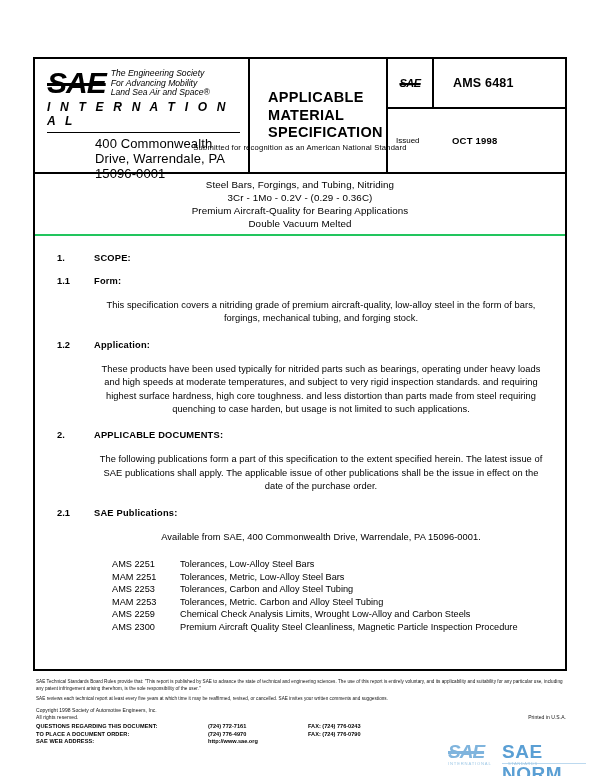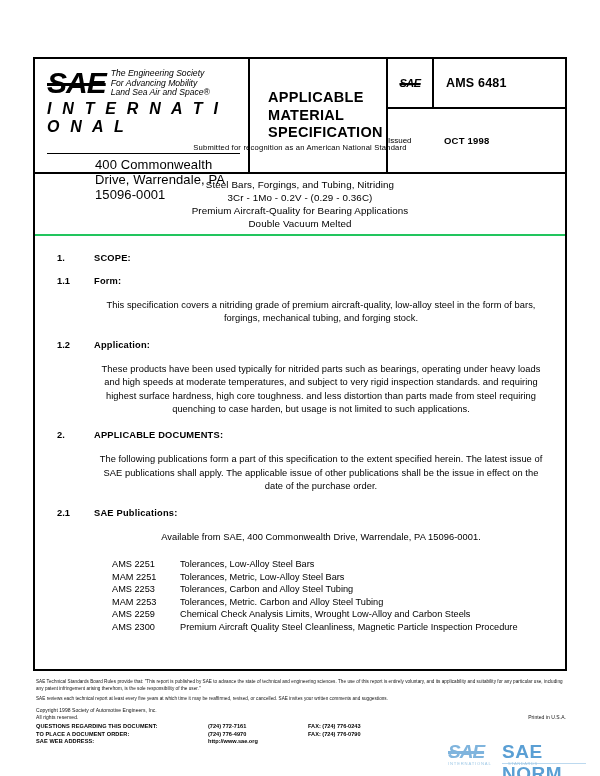--- a/index.html
+++ b/index.html
@@ -82,29 +82,30 @@
   .meta-sae-cell {
     width: 46px;
     height: 100%;
     border-right: 2px solid #000;
     display: flex;
     align-items: center;
     justify-content: center;
     box-sizing: border-box;
   }
   .meta-doc {
-    padding-left: 12px;
+    padding-left: 19px;
     font-size: 12.5px;
     font-weight: bold;
     letter-spacing: 0.2px;
   }
   .meta-bottom {
     flex: 1;
     display: flex;
     align-items: center;
+    padding-left: 8px;
   }
   .meta-issued {
     font-size: 8px;
     width: 56px;
   }
   .meta-date {
     font-size: 9.5px;
     font-weight: bold;
     letter-spacing: 0.2px;
   }
@@ -138,27 +139,27 @@
   }
   .logo-tag {
     margin-left: 5px;
     font-size: 8.6px;
     font-style: italic;
     font-weight: normal;
     line-height: 9.5px;
     padding-top: 1px;
   }
   .logo-intl {
-    font-size: 16px;
+    font-size: 12px;
     font-weight: bold;
     font-style: italic;
     letter-spacing: 3.2px;
     margin-top: 2px;
     border-bottom: 1.5px solid #000;
-    padding-bottom: 17px;
+    padding-bottom: 4px;
   }
   .logo-addr {
     font-size: 13px;
     margin-top: 3px;
     letter-spacing: 0.1px;
     margin-left: 48px;
   }
   .submit-line {
     position: absolute;
     left: 0;

